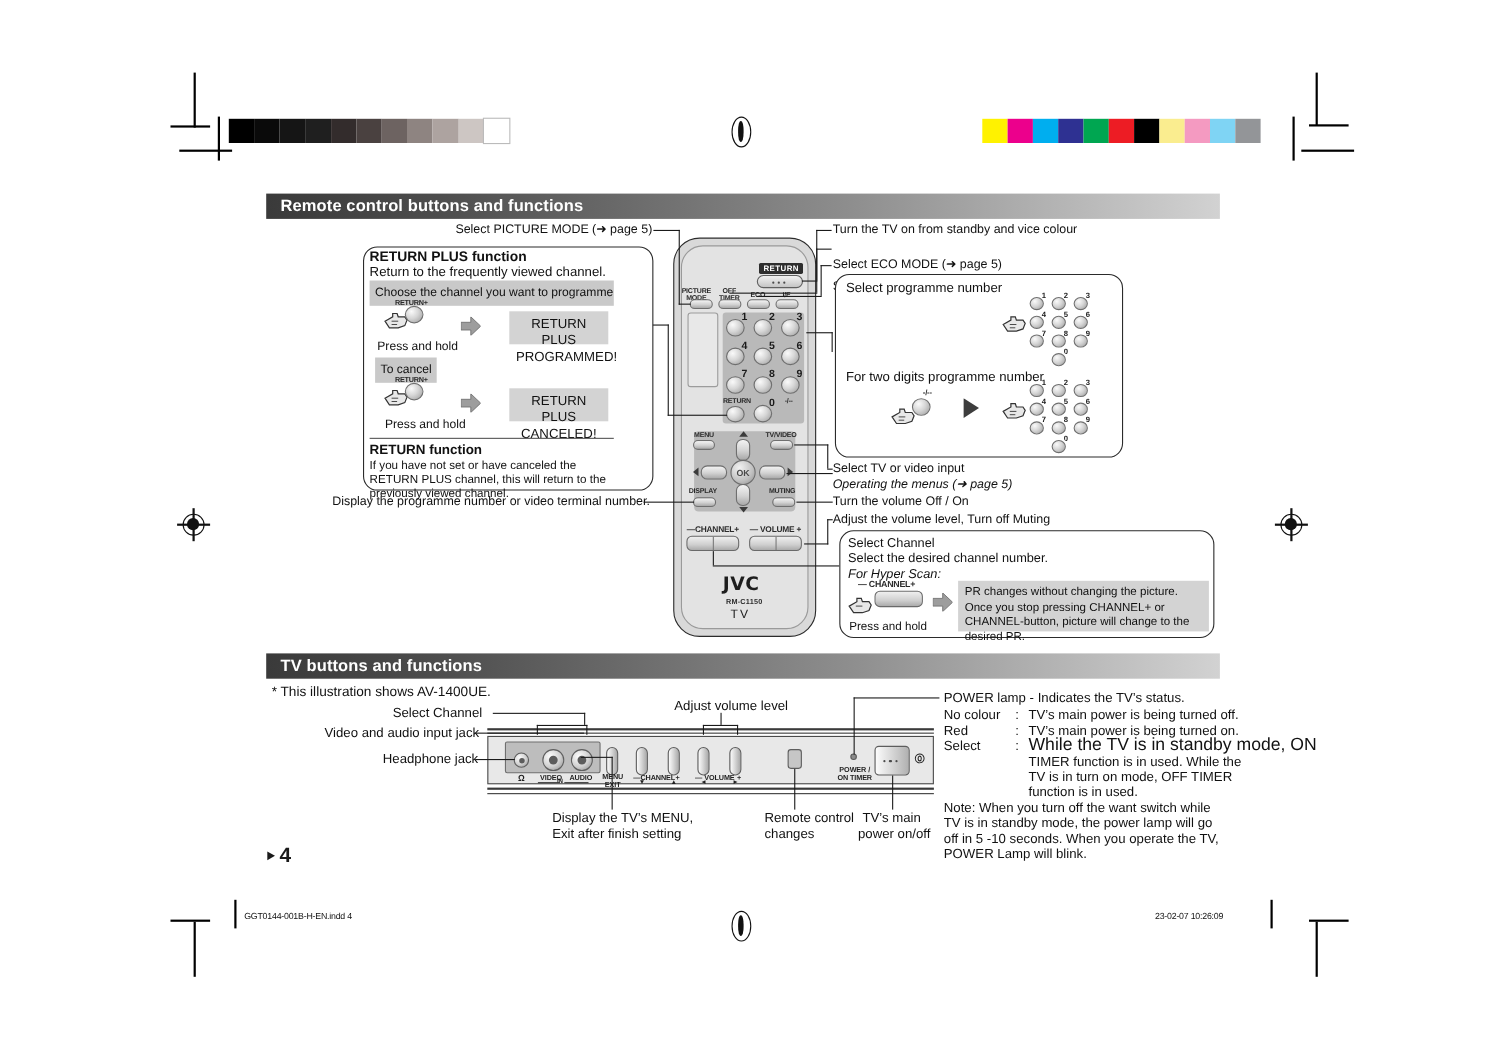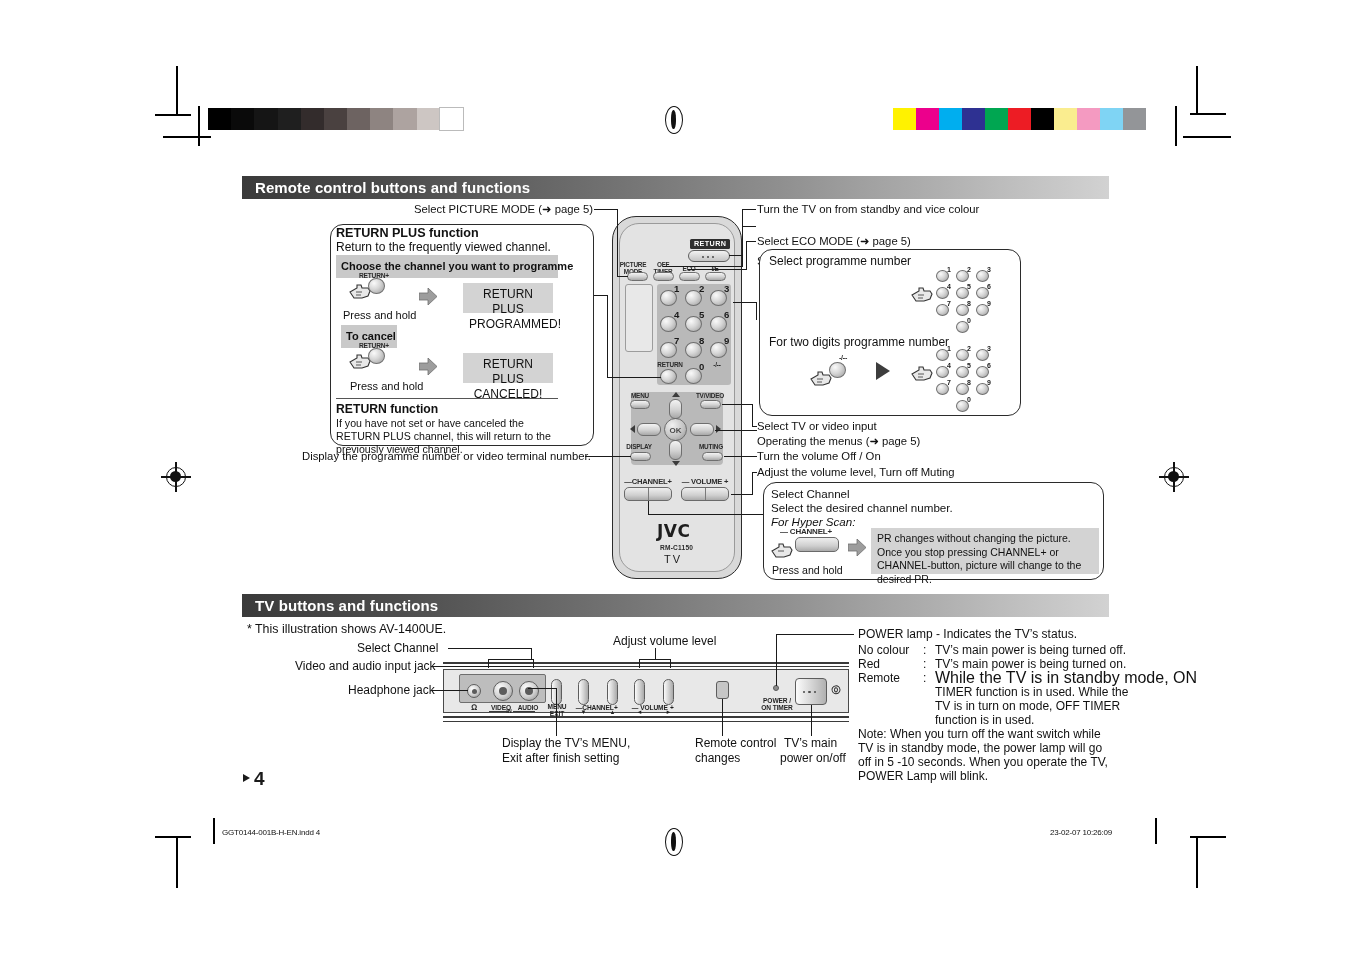--- a/index.html
+++ b/index.html
@@ -49,21 +49,21 @@
   .lead{position:absolute;background:#1a1a1a;}
   .lead.h{height:1px;}
   .lead.v{width:1px;}
 
   
   .callout{
     position:absolute;border:1.5px solid #2b2b2b;border-radius:13px;background:#fff;
     box-sizing:border-box;
   }
   .grayband{
-    position:absolute;background:#c9c9c9;color:#111;font-weight:bold;font-size:11px;
+    position:absolute;background:#c9c9c9;color:#111;font-weight:normal;font-size:11px;
     line-height:15px;padding:4px 5px;box-sizing:border-box;white-space:nowrap;
   }
   .graybox{
     position:absolute;background:#d3d3d3;color:#111;font-size:12px;line-height:15px;
     box-sizing:border-box;padding:4px 6px;
   }
   .rule{position:absolute;height:1px;background:#555;}
 
   
   .hand{position:absolute;width:34px;height:22px;}
@@ -336,21 +336,21 @@
 <div class="lead h" style="left:588px;top:295px;width:20px;"></div>
 
 <div class="t" style="left:302px;top:449px;">Display the programme number or video terminal number.</div>
 <div class="lead h" style="left:585px;top:456px;width:46px;"></div>
 
 <div class="t" style="left:757px;top:419px;">Select TV or video input</div>
 <div class="lead h" style="left:722px;top:404px;width:31px;"></div>
 <div class="lead v" style="left:752px;top:404px;height:22px;"></div>
 <div class="lead h" style="left:752px;top:426px;width:5px;"></div>
 
-<div class="t" style="left:757px;top:434px;">Operating the menus (➜ page 5)</div>
+<div class="t" style="left:757px;top:434px;font-style:italic;">Operating the menus (➜ page 5)</div>
 <div class="lead h" style="left:715px;top:430px;width:42px;"></div>
 
 <div class="t" style="left:757px;top:449px;">Turn the volume Off / On</div>
 <div class="lead h" style="left:724px;top:456px;width:33px;"></div>
 
 <div class="t" style="left:757px;top:465px;">Adjust the volume level, Turn off Muting</div>
 <div class="lead h" style="left:731px;top:494px;width:22px;"></div>
 <div class="lead v" style="left:752px;top:472px;height:23px;"></div>
 <div class="lead h" style="left:752px;top:472px;width:5px;"></div>
 
@@ -587,21 +587,21 @@
 <div class="lead h" style="left:776px;top:634px;width:78px;"></div>
 
 <div class="t" style="left:858px;top:627px;font-size:12px;">POWER lamp - Indicates the TV’s status.</div>
 <div id="lamp-rows-host">
     <div class="t" style="left: 858px; top: 643px; font-size: 12px;">No colour</div>
     <div class="t" style="left: 923px; top: 643px; font-size: 12px;">:</div>
     <div class="t" style="left: 935px; top: 643px; font-size: 12px;">TV’s main power is being turned off.</div>
     <div class="t" style="left: 858px; top: 657px; font-size: 12px;">Red</div>
     <div class="t" style="left: 923px; top: 657px; font-size: 12px;">:</div>
     <div class="t" style="left: 935px; top: 657px; font-size: 12px;">TV’s main power is being turned on.</div>
-    <div class="t" style="left: 858px; top: 671px; font-size: 12px;">Remote</div>
+    <div class="t" style="left: 858px; top: 671px; font-size: 12px;">Select</div>
     <div class="t" style="left: 923px; top: 671px; font-size: 12px;">:</div>
     <div class="t" style="left: 935px; top: 671px; font-size: 16px;">While the TV is in standby mode, ON</div>
   </div>
 <div class="t" style="left:935px;top:685px;font-size:12px;">TIMER function is in used. While the</div>
 <div class="t" style="left:935px;top:699px;font-size:12px;">TV is in turn on mode, OFF TIMER</div>
 <div class="t" style="left:935px;top:713px;font-size:12px;">function is in used.</div>
 <div class="t" style="left:858px;top:727px;font-size:12px;">Note: When you turn off the want switch while</div>
 <div class="t" style="left:858px;top:741px;font-size:12px;">TV is in standby mode, the power lamp will go</div>
 <div class="t" style="left:858px;top:755px;font-size:12px;">off in 5 -10 seconds. When you operate the TV,</div>
 <div class="t" style="left:858px;top:769px;font-size:12px;">POWER Lamp will blink.</div>

